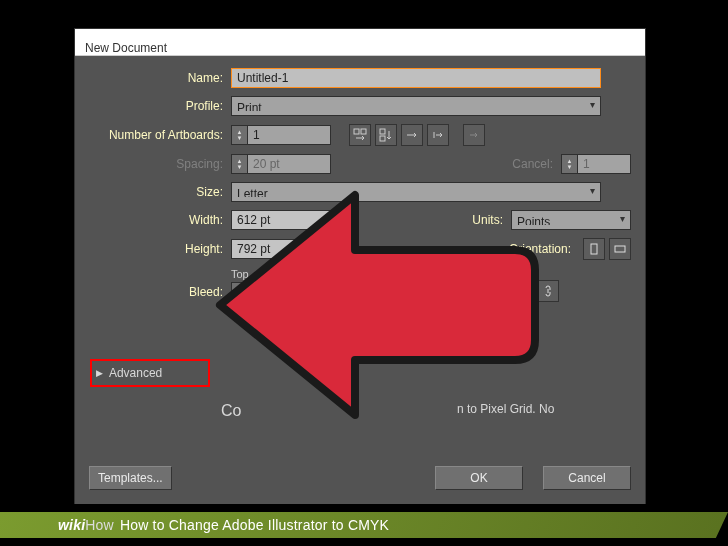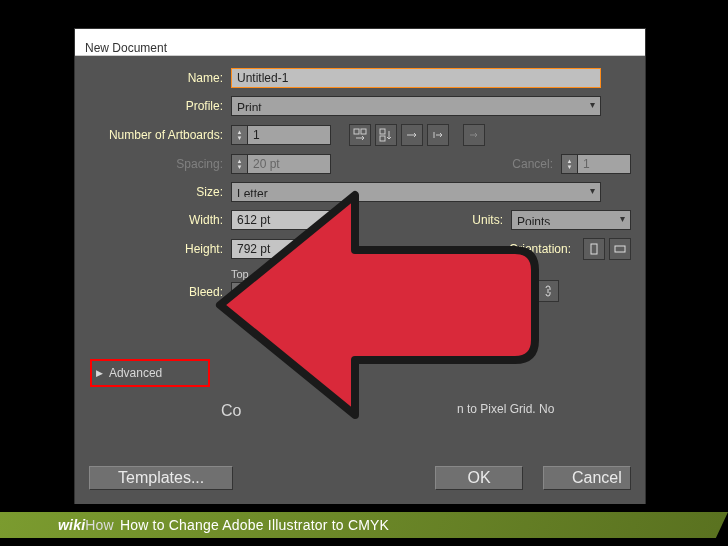--- a/index.html
+++ b/index.html
@@ -13,21 +13,21 @@
 input.txt.light{background:#c4c4c4}
 input.txt.name-field{border:1px solid #ff8c1a;background:#bfbfbf}
 .spin{display:flex;align-items:center}
 .spin .arrows{width:16px;height:20px;background:#6f6f6f;border:1px solid #2f2f2f;border-right:none;display:flex;flex-direction:column;justify-content:center;align-items:center;box-sizing:border-box}
 .spin .arrows span{font-size:6px;line-height:6px;color:#ddd}
 .sel{appearance:none;-webkit-appearance:none;background:#c4c4c4;position:relative}
 .sel-wrap{position:relative;display:inline-block}
 .sel-wrap:after{content:"▾";position:absolute;right:6px;top:3px;color:#333;pointer-events:none;font-size:10px}
 .icon-btn{width:22px;height:22px;background:#5d5d5d;border:1px solid #333;display:inline-flex;align-items:center;justify-content:center;margin-left:4px;box-sizing:border-box}
 .icon-btn svg{width:14px;height:14px}
-.btn{background:#707070;border:1px solid #333;border-top-color:#888;border-left-color:#888;color:#eaeaea;height:24px;padding:0 28px;font-family:inherit;font-size:16px;cursor:pointer}
+.btn{background:#707070;border:1px solid #333;border-top-color:#888;border-left-color:#888;color:#eaeaea;height:24px;padding:0 8px;font-family:inherit;font-size:12px;cursor:pointer}
 .bleed-group{display:flex;gap:12px;align-items:flex-end}
 .bleed-col{display:flex;flex-direction:column}
 .bleed-col .mini-lbl{font-size:11px;color:#d0d0d0;margin-bottom:2px;text-align:left}
 .advanced{position:absolute;left:15px;top:303px;width:120px;height:28px;border:2px solid #ff0000;display:flex;align-items:center;background:#535353;color:#d8d8d8;padding-left:4px;box-sizing:border-box;z-index:3}
 .advanced .tri{font-size:9px;margin-right:6px}
 .cutoff{position:absolute;left:146px;top:346px;color:#d8d8d8;font-size:16px}
 .cutoff2{position:absolute;left:382px;top:346px;color:#d8d8d8;font-size:12px}
 .bottom-btns{position:absolute;bottom:14px;left:14px;right:14px;display:flex;justify-content:space-between}
 .bottom-btns .right{display:flex;gap:20px}
 

